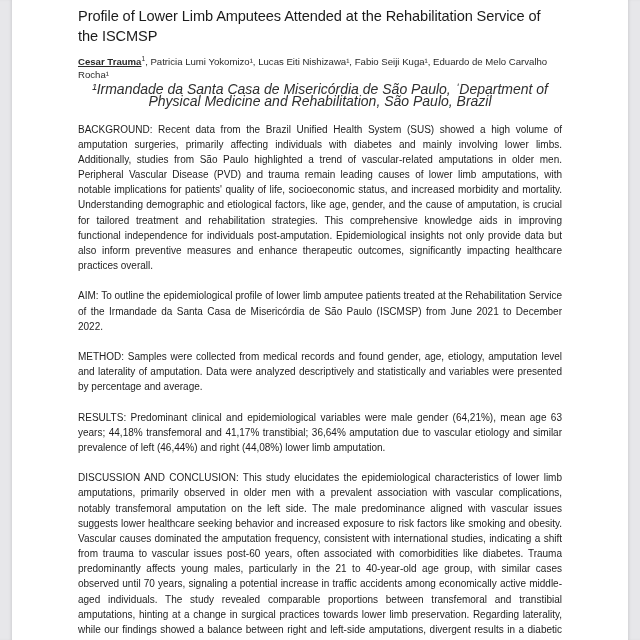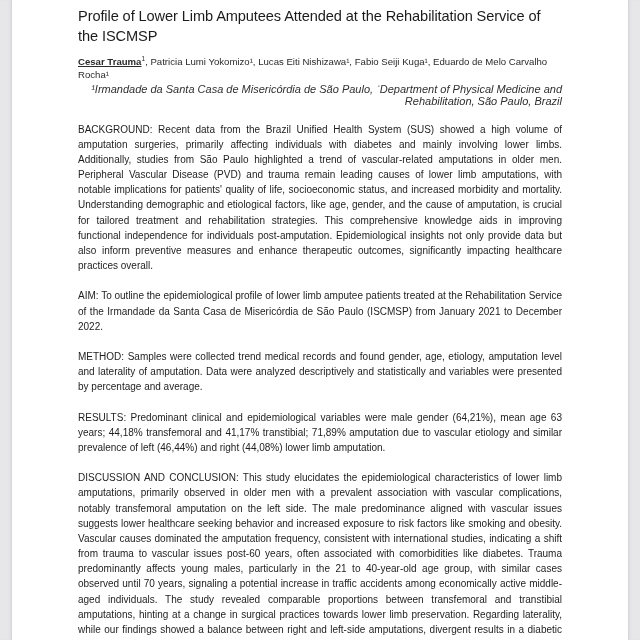--- a/index.html
+++ b/index.html
@@ -68,26 +68,26 @@
     font-weight: bold;
     text-decoration: underline;
   }
   sup {
     font-size: 6.6px;
     vertical-align: super;
     line-height: 0;
   }
 
   .affiliation {
-    font-size: 11px;
+    font-size: 14px;
     line-height: 11.6px;
     color: #2f2f2f;
     font-style: italic;
     margin-top: 3px;
-    text-align: right;
+    text-align: center;
   }
 
   .abstract {
     margin-top: 14px;
   }
   .para {
     font-size: 10px;
     line-height: 15.15px;
     color: #1d1d1d;
     text-align: justify;
@@ -113,24 +113,24 @@
       <div class="authors">
         <span class="lead">Cesar Trauma</span><sup>1</sup><span>, Patricia Lumi Yokomizo¹, Lucas Eiti Nishizawa¹, Fabio Seiji Kuga¹, Eduardo de Melo Carvalho Rocha¹</span>
       </div>
 
       <div class="affiliation">¹Irmandade da Santa Casa de Misericórdia de São Paulo, ˈDepartment of Physical Medicine and Rehabilitation, São Paulo, Brazil</div>
 
       <div class="abstract">
 
         <p class="para">BACKGROUND: Recent data from the Brazil Unified Health System (SUS) showed a high volume of amputation surgeries, primarily affecting individuals with diabetes and mainly involving lower limbs. Additionally, studies from São Paulo highlighted a trend of vascular-related amputations in older men. Peripheral Vascular Disease (PVD) and trauma remain leading causes of lower limb amputations, with notable implications for patients' quality of life, socioeconomic status, and increased morbidity and mortality. Understanding demographic and etiological factors, like age, gender, and the cause of amputation, is crucial for tailored treatment and rehabilitation strategies. This comprehensive knowledge aids in improving functional independence for individuals post-amputation. Epidemiological insights not only provide data but also inform preventive measures and enhance therapeutic outcomes, significantly impacting healthcare practices overall.</p>
 
-        <p class="para">AIM: To outline the epidemiological profile of lower limb amputee patients treated at the Rehabilitation Service of the Irmandade da Santa Casa de Misericórdia de São Paulo (ISCMSP) from January 2021 to December 2022.</p>
+        <p class="para">AIM: To outline the epidemiological profile of lower limb amputee patients treated at the Rehabilitation Service of the Irmandade da Santa Casa de Misericórdia de São Paulo (ISCMSP) from June 2021 to December 2022.</p>
 
-        <p class="para">METHOD: Samples were collected trend medical records and found gender, age, etiology, amputation level and laterality of amputation. Data were analyzed descriptively and statistically and variables were presented by percentage and average.</p>
+        <p class="para">METHOD: Samples were collected from medical records and found gender, age, etiology, amputation level and laterality of amputation. Data were analyzed descriptively and statistically and variables were presented by percentage and average.</p>
 
-        <p class="para">RESULTS: Predominant clinical and epidemiological variables were male gender (64,21%), mean age 63 years; 44,18% transfemoral and 41,17% transtibial; 71,89% amputation due to vascular etiology and similar prevalence of left (46,44%) and right (44,08%) lower limb amputation.</p>
+        <p class="para">RESULTS: Predominant clinical and epidemiological variables were male gender (64,21%), mean age 63 years; 44,18% transfemoral and 41,17% transtibial; 36,64% amputation due to vascular etiology and similar prevalence of left (46,44%) and right (44,08%) lower limb amputation.</p>
 
         <p class="para">DISCUSSION AND CONCLUSION: This study elucidates the epidemiological characteristics of lower limb amputations, primarily observed in older men with a prevalent association with vascular complications, notably transfemoral amputation on the left side. The male predominance aligned with vascular issues suggests lower healthcare seeking behavior and increased exposure to risk factors like smoking and obesity. Vascular causes dominated the amputation frequency, consistent with international studies, indicating a shift from trauma to vascular issues post-60 years, often associated with comorbidities like diabetes. Trauma predominantly affects young males, particularly in the 21 to 40-year-old age group, with similar cases observed until 70 years, signaling a potential increase in traffic accidents among economically active middle-aged individuals. The study revealed comparable proportions between transfemoral and transtibial amputations, hinting at a change in surgical practices towards lower limb preservation. Regarding laterality, while our findings showed a balance between right and left-side amputations, divergent results in a diabetic clinic study might be attributed to the absence of foot dominance data in patient records. Highlighting the clinical and epidemiological profiles of lower limb amputees is critical for early risk factor identification and preventive interventions. The role of physiatrists is pivotal in mitigating the adverse impacts of amputations by collaborating with multidisciplinary teams to improve patient functionality and facilitate successful societal and vocational reintegration.</p>
 
       </div>
     </div>
   </div>
 </div>
 
 </body></html>

